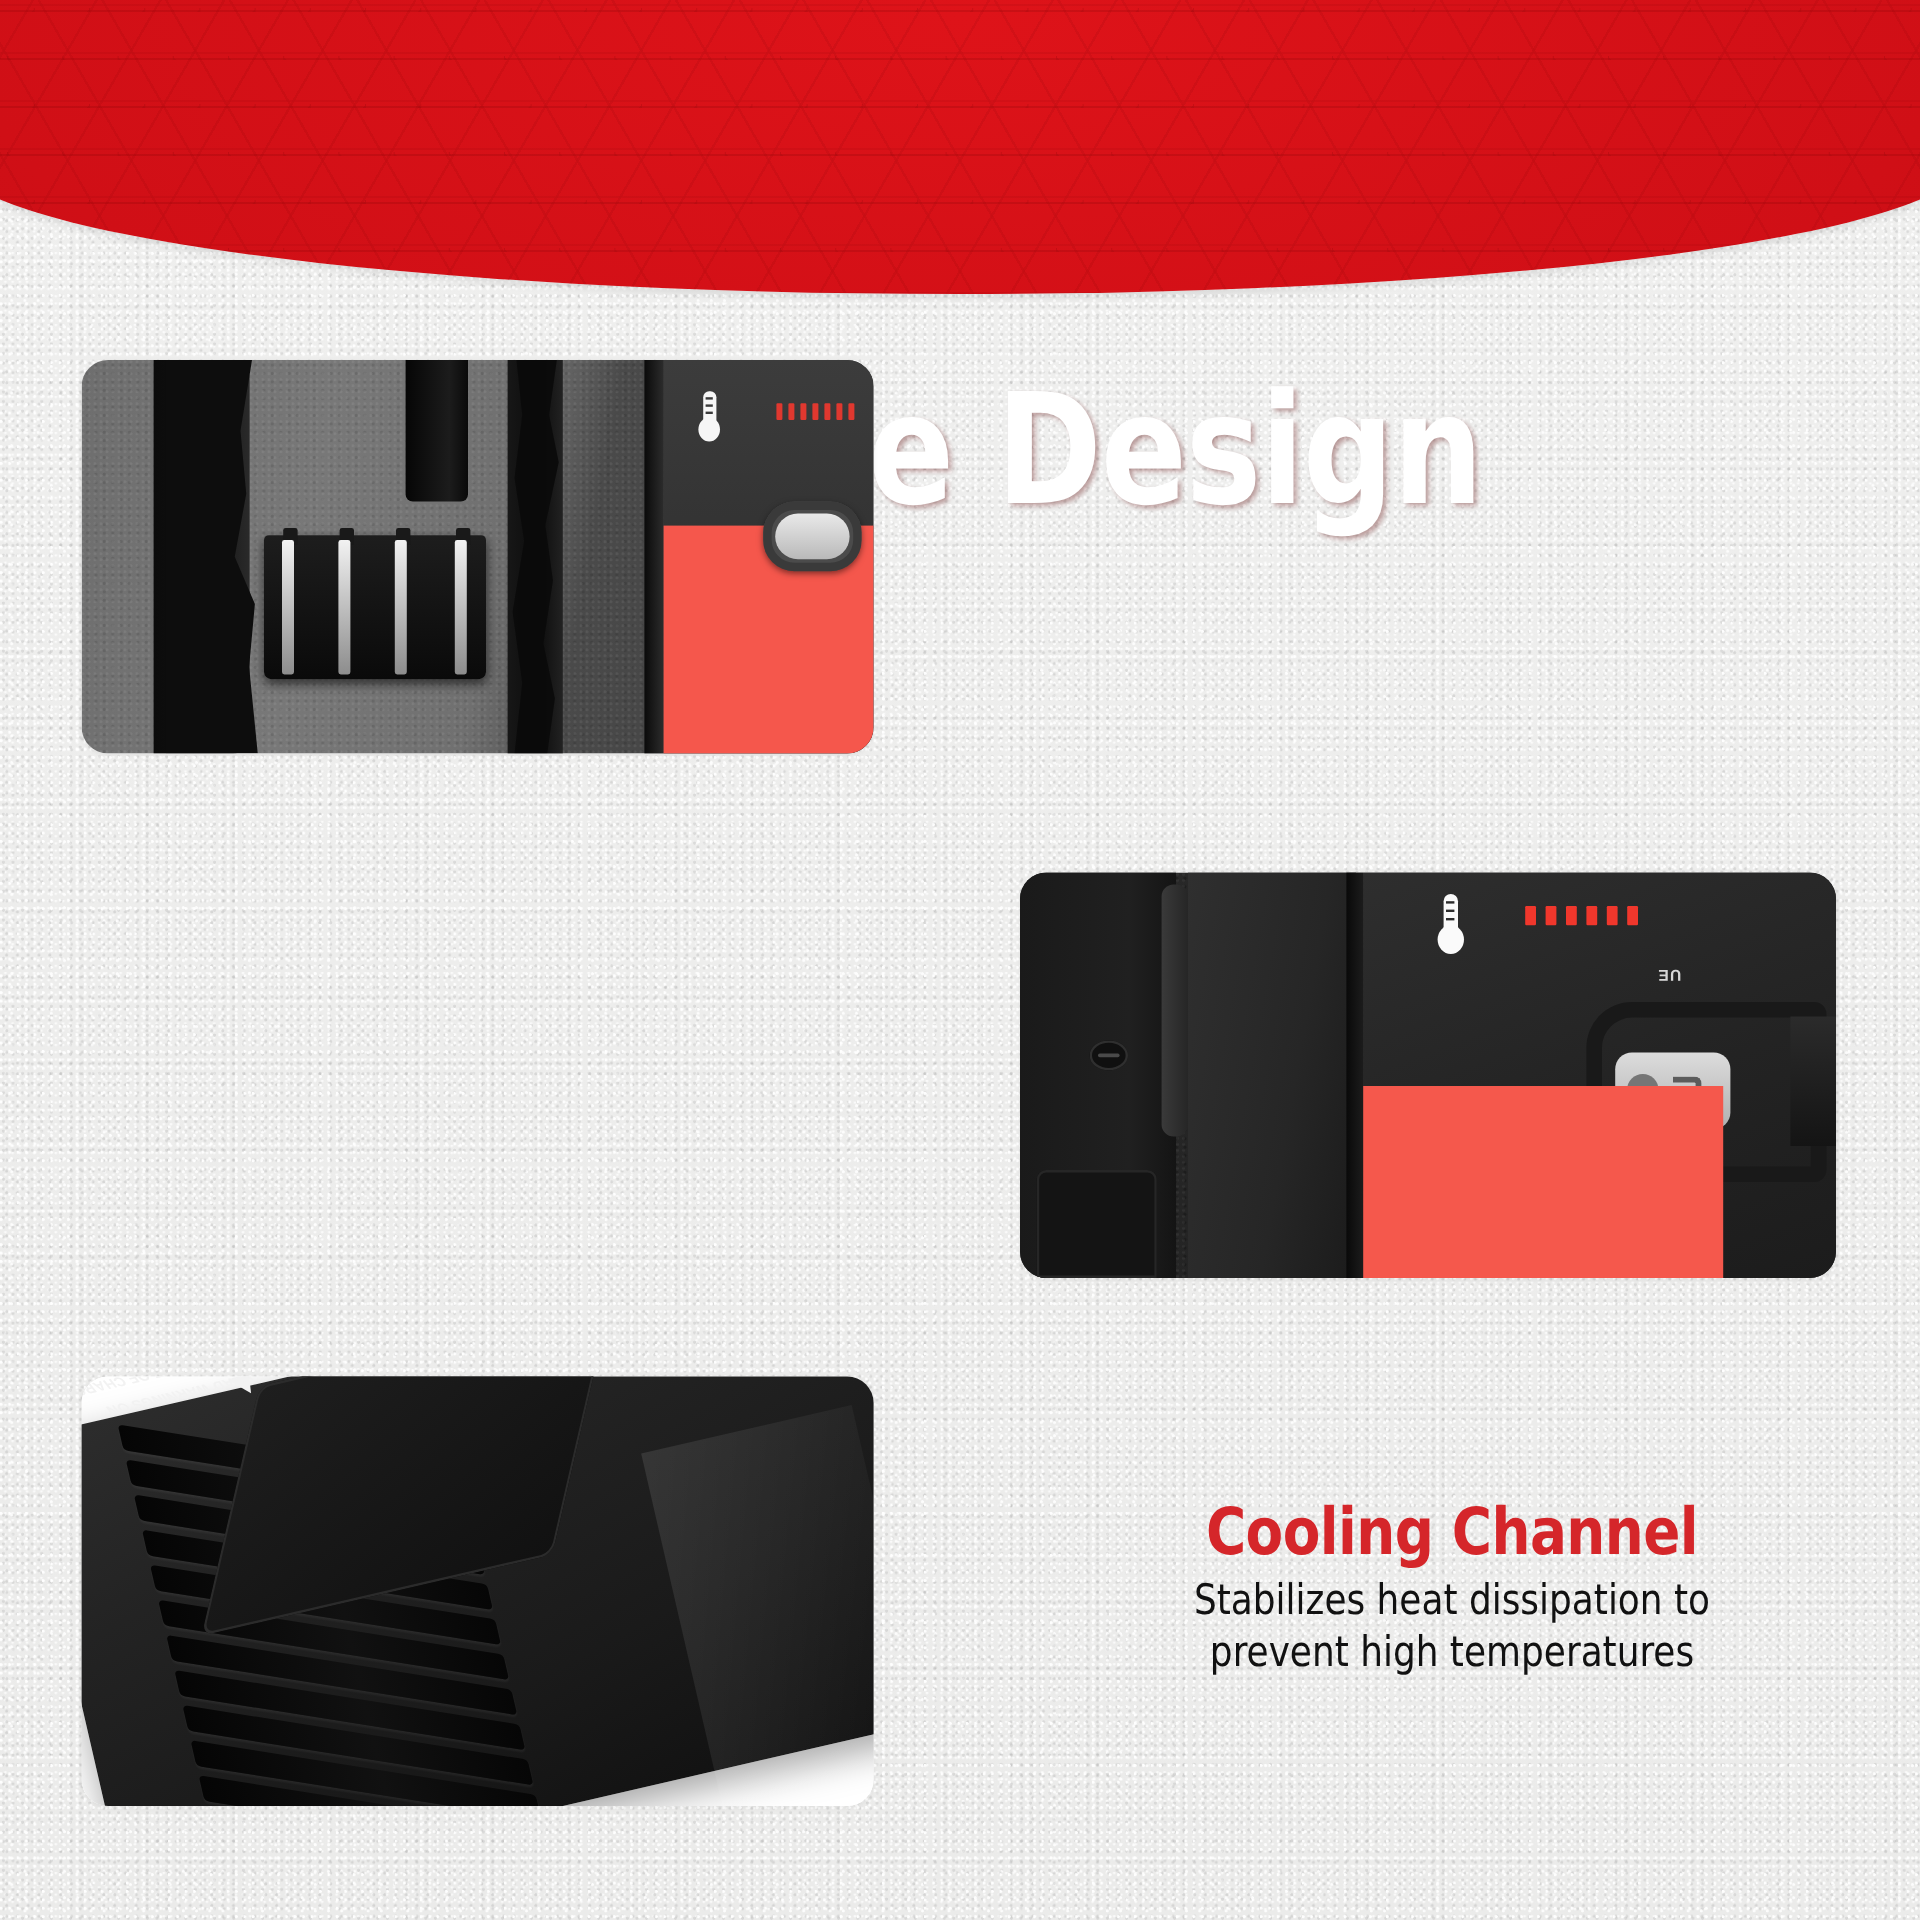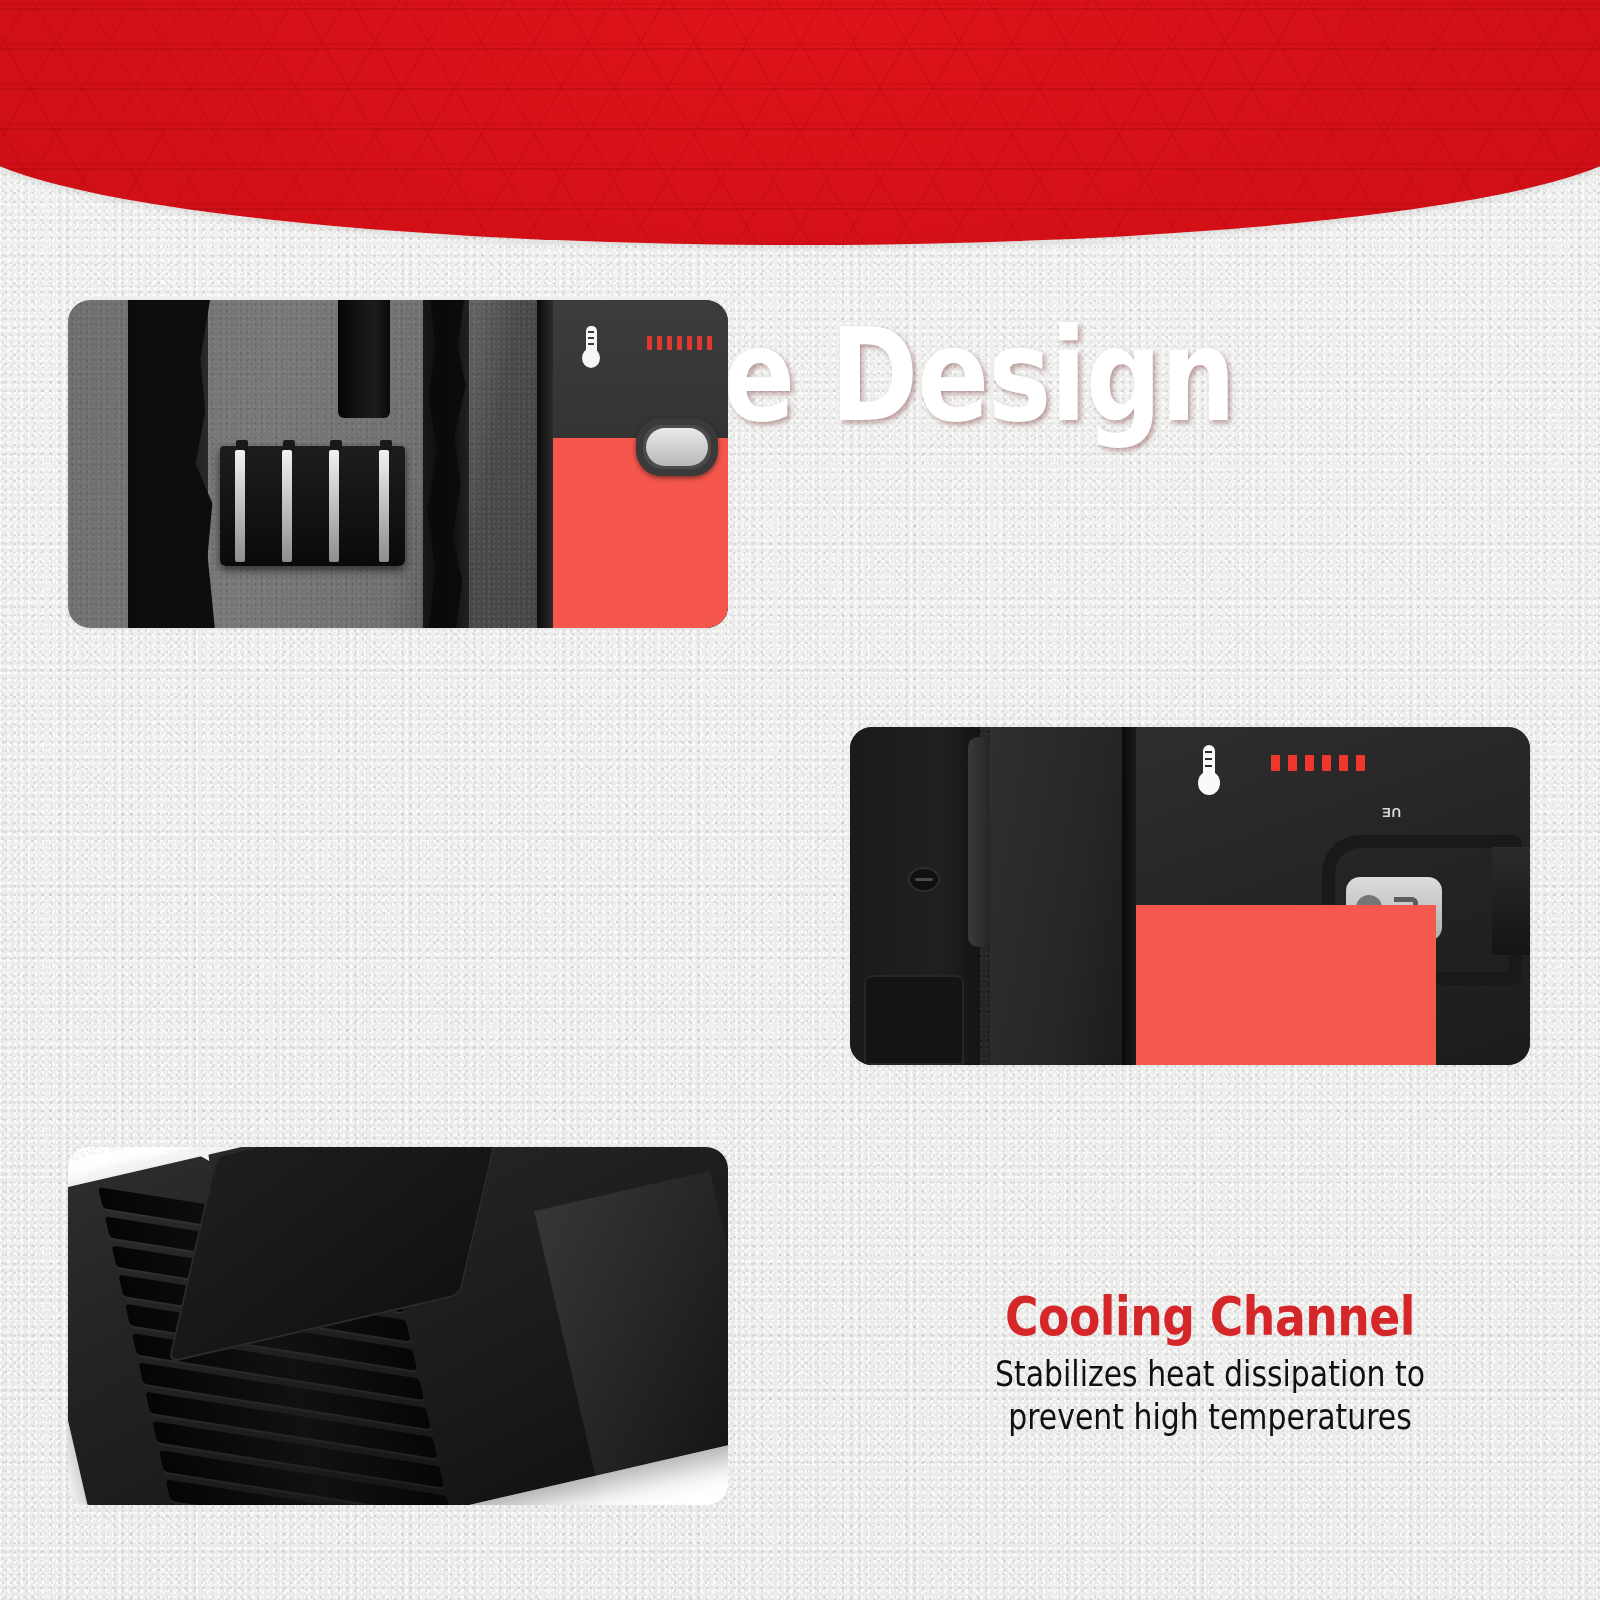--- a/index.html
+++ b/index.html
@@ -260,21 +260,21 @@
     width:0;height:0;border-left:9px solid transparent;border-right:9px solid transparent;
     border-bottom:15px solid #f2f2f2; }
   .p3-highlight{ position:absolute; right:-20px; top:40px; width:180px; height:320px;
     background:linear-gradient(110deg, rgba(255,255,255,.10), rgba(255,255,255,0));
     transform:rotate(-13deg);
   }
 
   
   #txt1{ left:860px;  top:410px;  width:640px; }
   #txt2{ left:120px;  top:826px;  width:640px; }
-  #txt3{ left:900px;  top:1248px; width:620px;margin-top:40px; }
+  #txt3{ left:900px;  top:1248px; width:620px; }
 </style>
 </head>
 <body>
 
 <div id="page">
 
   <div class="banner">
     <div class="hex"></div>
     <div class="hex2"></div>
   </div>

